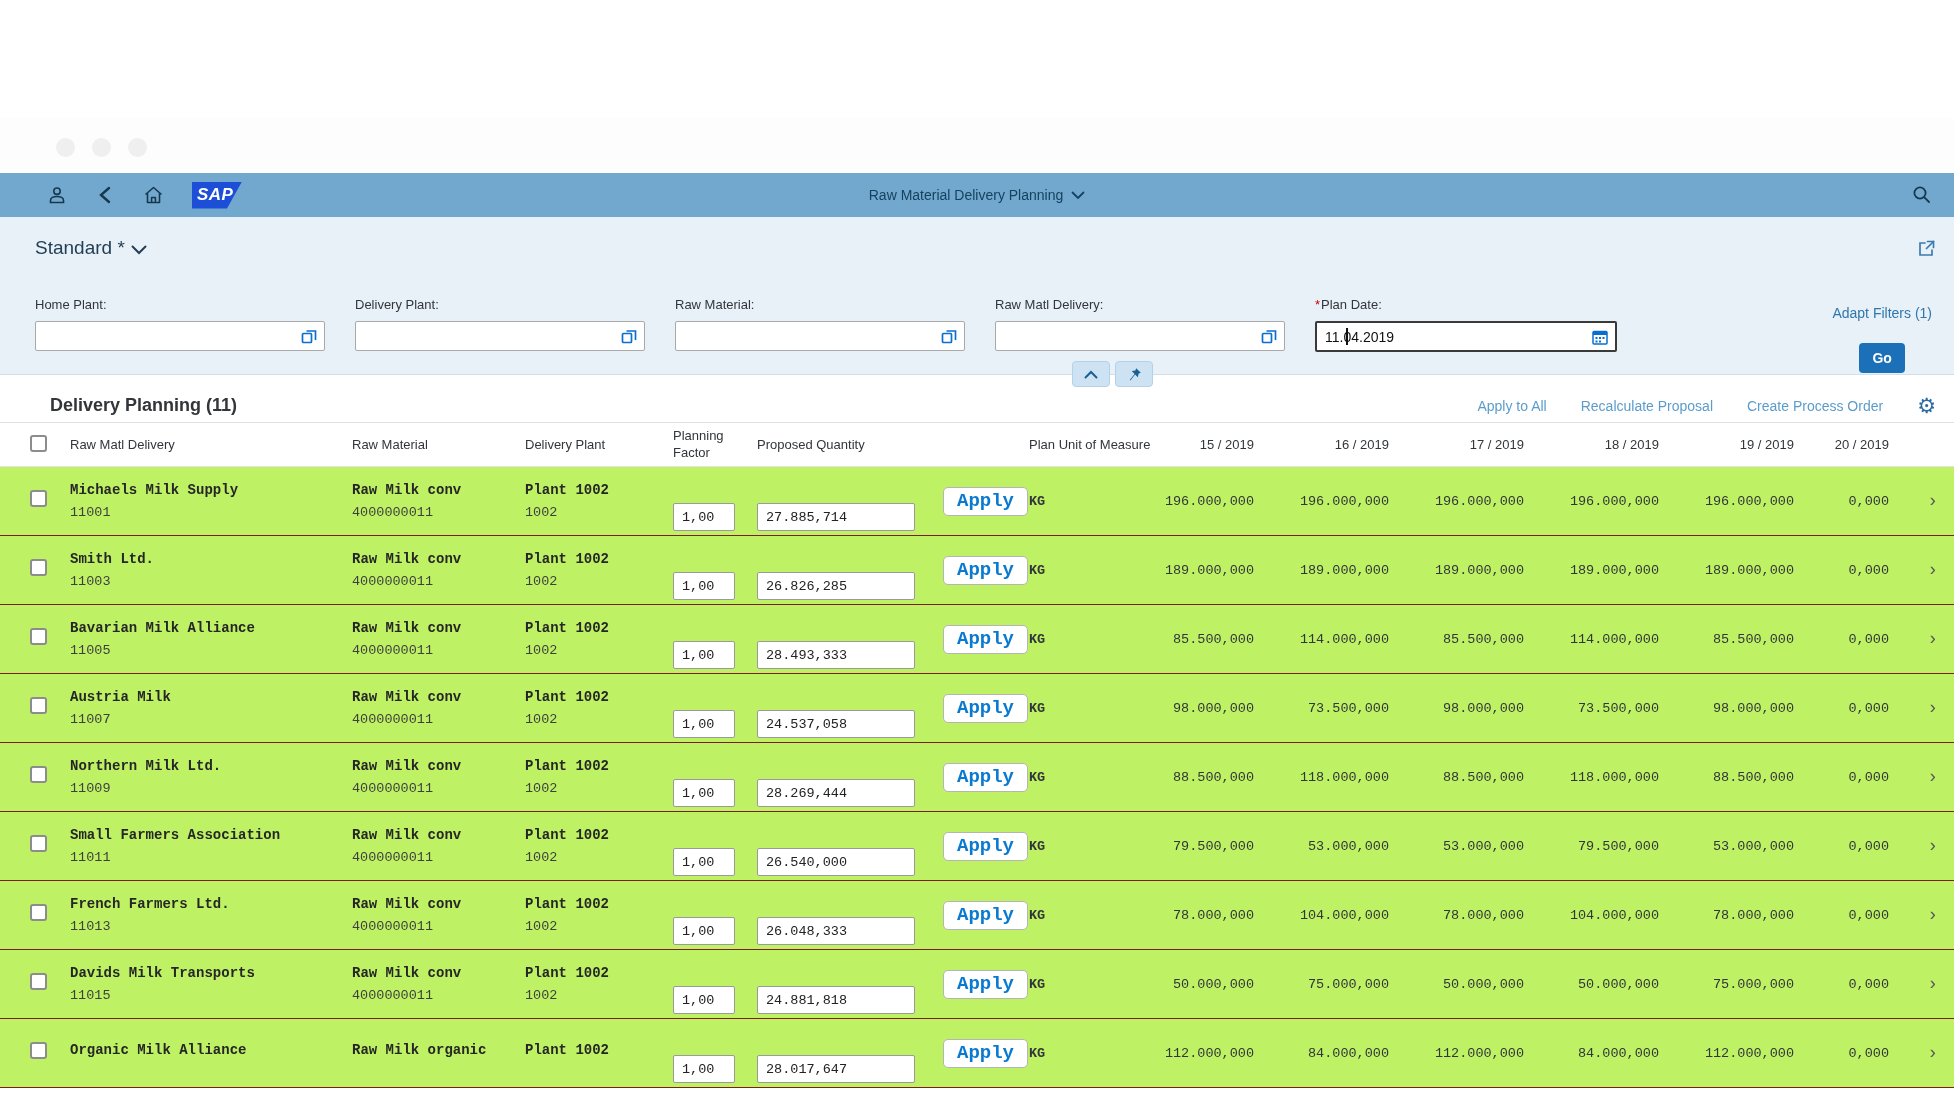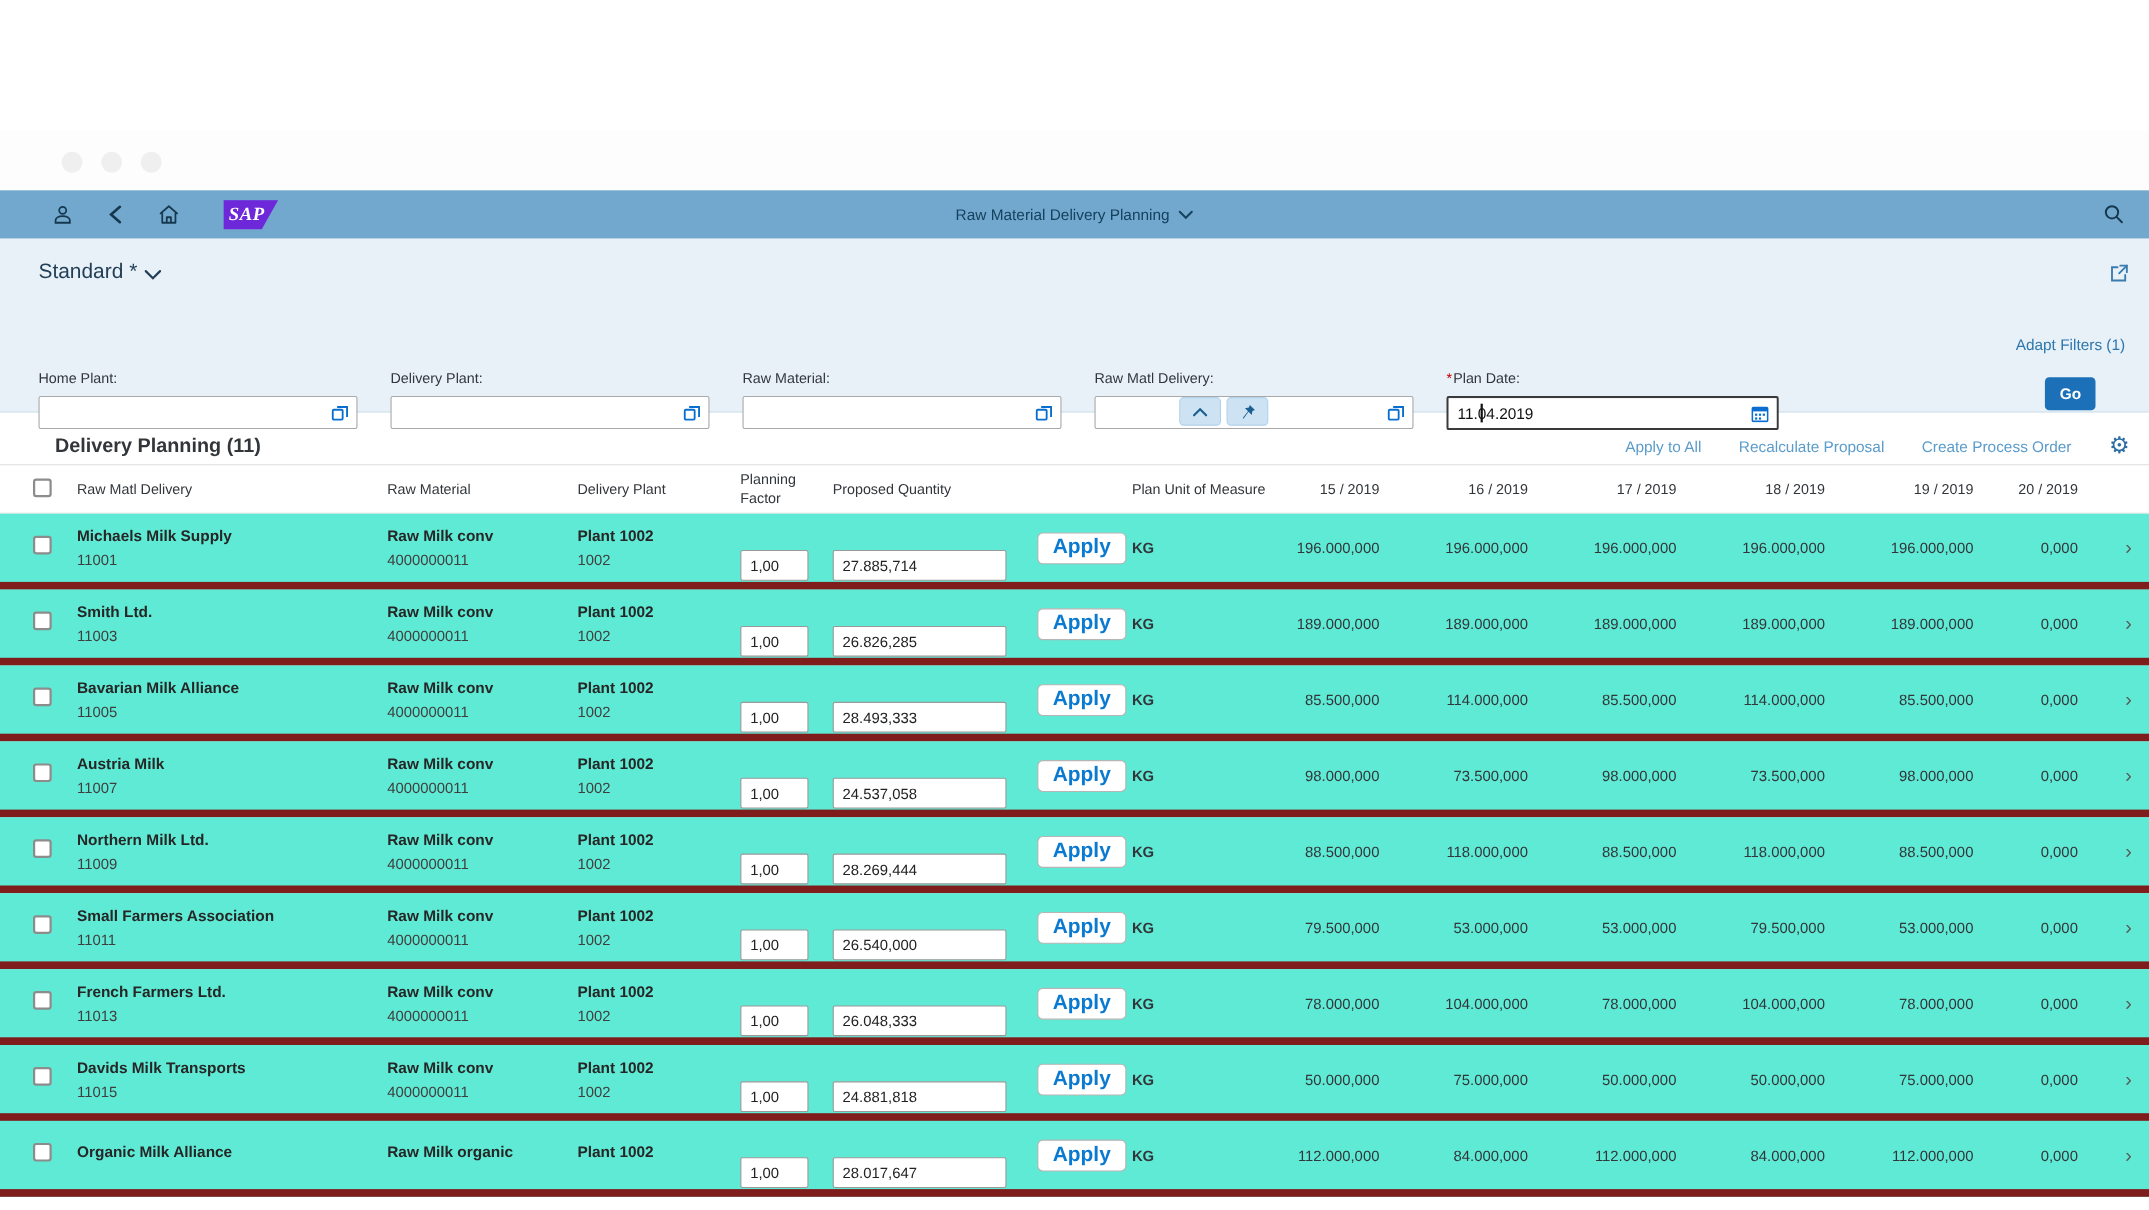--- a/index.html
+++ b/index.html
@@ -9,33 +9,33 @@
   .window { position:absolute; left:0; top:118px; width:1954px; height:982px; background:#fff; }
 
   
   .chrome-strip { position:relative; height:55px; background:#fdfdfd; }
   .chrome-dot { position:absolute; top:20px; width:19px; height:19px; border-radius:50%; background:#efefef; }
 
   
   .shell { position:relative; height:44px; background:#73a8ce; display:flex; align-items:center; padding-left:46px; }
   .shell-icon { width:22px; height:22px; margin-right:26px; display:flex; align-items:center; justify-content:center; color:#16384f; cursor:pointer; }
   .shell-icon svg { display:block; }
-  .sap-logo { height:27px; width:50px; background:#6d28d9; clip-path:polygon(0 0,100% 0,70% 100%,0 100%); display:flex; align-items:center; padding-left:5px; margin-left:13px;font-family:Liberation Serif, serif; }
+  .sap-logo { height:27px; width:50px; background:#1d4ed8; clip-path:polygon(0 0,100% 0,70% 100%,0 100%); display:flex; align-items:center; padding-left:5px; margin-left:2px; }
   .sap-logo span { color:#fff; font-weight:bold; font-style:italic; font-size:17px; letter-spacing:.5px; }
   .shell-title { position:absolute; left:0; right:0; text-align:center; color:#14425f; font-size:14px; display:flex; align-items:center; justify-content:center; gap:8px; }
   .shell-search { position:absolute; right:22px; top:11px; }
 
   
   .filter-panel { position:relative; height:158px; background:#e8f1f8; border-bottom:1px solid #cfdfeb; }
   .variant-row { display:flex; align-items:center; padding:20px 0 0 35px; color:#233f57; font-size:19px; gap:6px; }
   .variant-row .chev { margin-top:3px; }
   .export-btn { position:absolute; right:18px; top:22px; cursor:pointer; }
 
   .filters { position:absolute; left:35px; top:80px; right:0; display:flex; }
-  .ffield { width:320px;margin-top:39px; }
+  .ffield { width:320px; }
   .ffield.f5 { width:330px; }
   .flabel { font-size:13px; color:#32363a; margin-bottom:9px; }
   .req { color:#c70000; margin-right:1px; }
   .finput { position:relative; width:290px; height:30px; background:#fff; border:1px solid #a9a9a9; border-radius:2px; }
   .finput input { width:100%; height:100%; border:none; outline:none; background:transparent; padding:0 28px 0 9px; font-size:14px; color:#1d2d3e; font-family:inherit; }
   .fiicon { position:absolute; right:7px; top:6px; cursor:pointer; }
   .fdate { position:relative; width:302px; height:31px; background:#fff; border:2px solid #3a3a3a; border-radius:2px; }
   .fdate input { width:100%; height:100%; border:none; outline:none; padding:0 28px 0 8px; font-size:14px; color:#111; font-family:inherit; }
   .caret { position:absolute; left:29px; top:5px; width:1.5px; height:17px; background:#111; }
 
@@ -53,21 +53,21 @@
   .tbl-actions { display:flex; align-items:center; gap:34px; }
   .tbl-link { color:#5b9ccb; font-size:14px; cursor:pointer; }
   .gear { color:#2d6ca3; font-size:21px; cursor:pointer; line-height:1; }
 
   .grid { display:grid; grid-template-columns:40px 282px 173px 148px 84px 186px 86px 120px 135px 135px 135px 135px 135px 95px 1fr; padding-left:30px; padding-right:10px; align-items:center; }
   .thead { height:45px; background:#fff; border-top:1px solid #e0e0e0; border-bottom:1px solid #e4e4e4; font-size:13px; color:#32363a; }
   .thead .num { font-size:13px; }
   .nowrap { white-space:nowrap; }
   .wrap2 { line-height:1.25; }
 
-  .trow { height:69px; background:#5eead4; border-bottom:7px solid #7f1d1d; }
+  .trow { height:69px; background:#bef264; border-bottom:1px solid #7f1d1d;font-family:Liberation Mono, monospace; }
   .cell2 .l1 { font-size:14px; font-weight:700; color:#262626; }
   .cell2 .l2 { font-size:13.5px; color:#3f3f3f; margin-top:7px; }
   .num { text-align:right; padding-right:30px; font-size:13.5px; color:#32363a; }
   .uom { font-size:13.5px; color:#32363a; font-weight:600; }
 
   .cb { width:17px; height:17px; background:#fff; border:2px solid #8c8c8c; border-radius:3px; display:inline-block; cursor:pointer; }
   .inp { height:28px; border:1px solid #9a9a9a; border-radius:2px; background:#fff; font-size:13.5px; color:#222; padding:0 8px; font-family:inherit;margin-top:32px; }
   .inp.factor { width:62px; }
   .inp.qty { width:158px; }
   .apply-btn { height:29px; padding:0 13px; background:#fff; border:1px solid #b5b5b5; border-radius:5px; color:#0a7ad1; font-size:19px; font-weight:600; cursor:pointer; font-family:inherit; }

